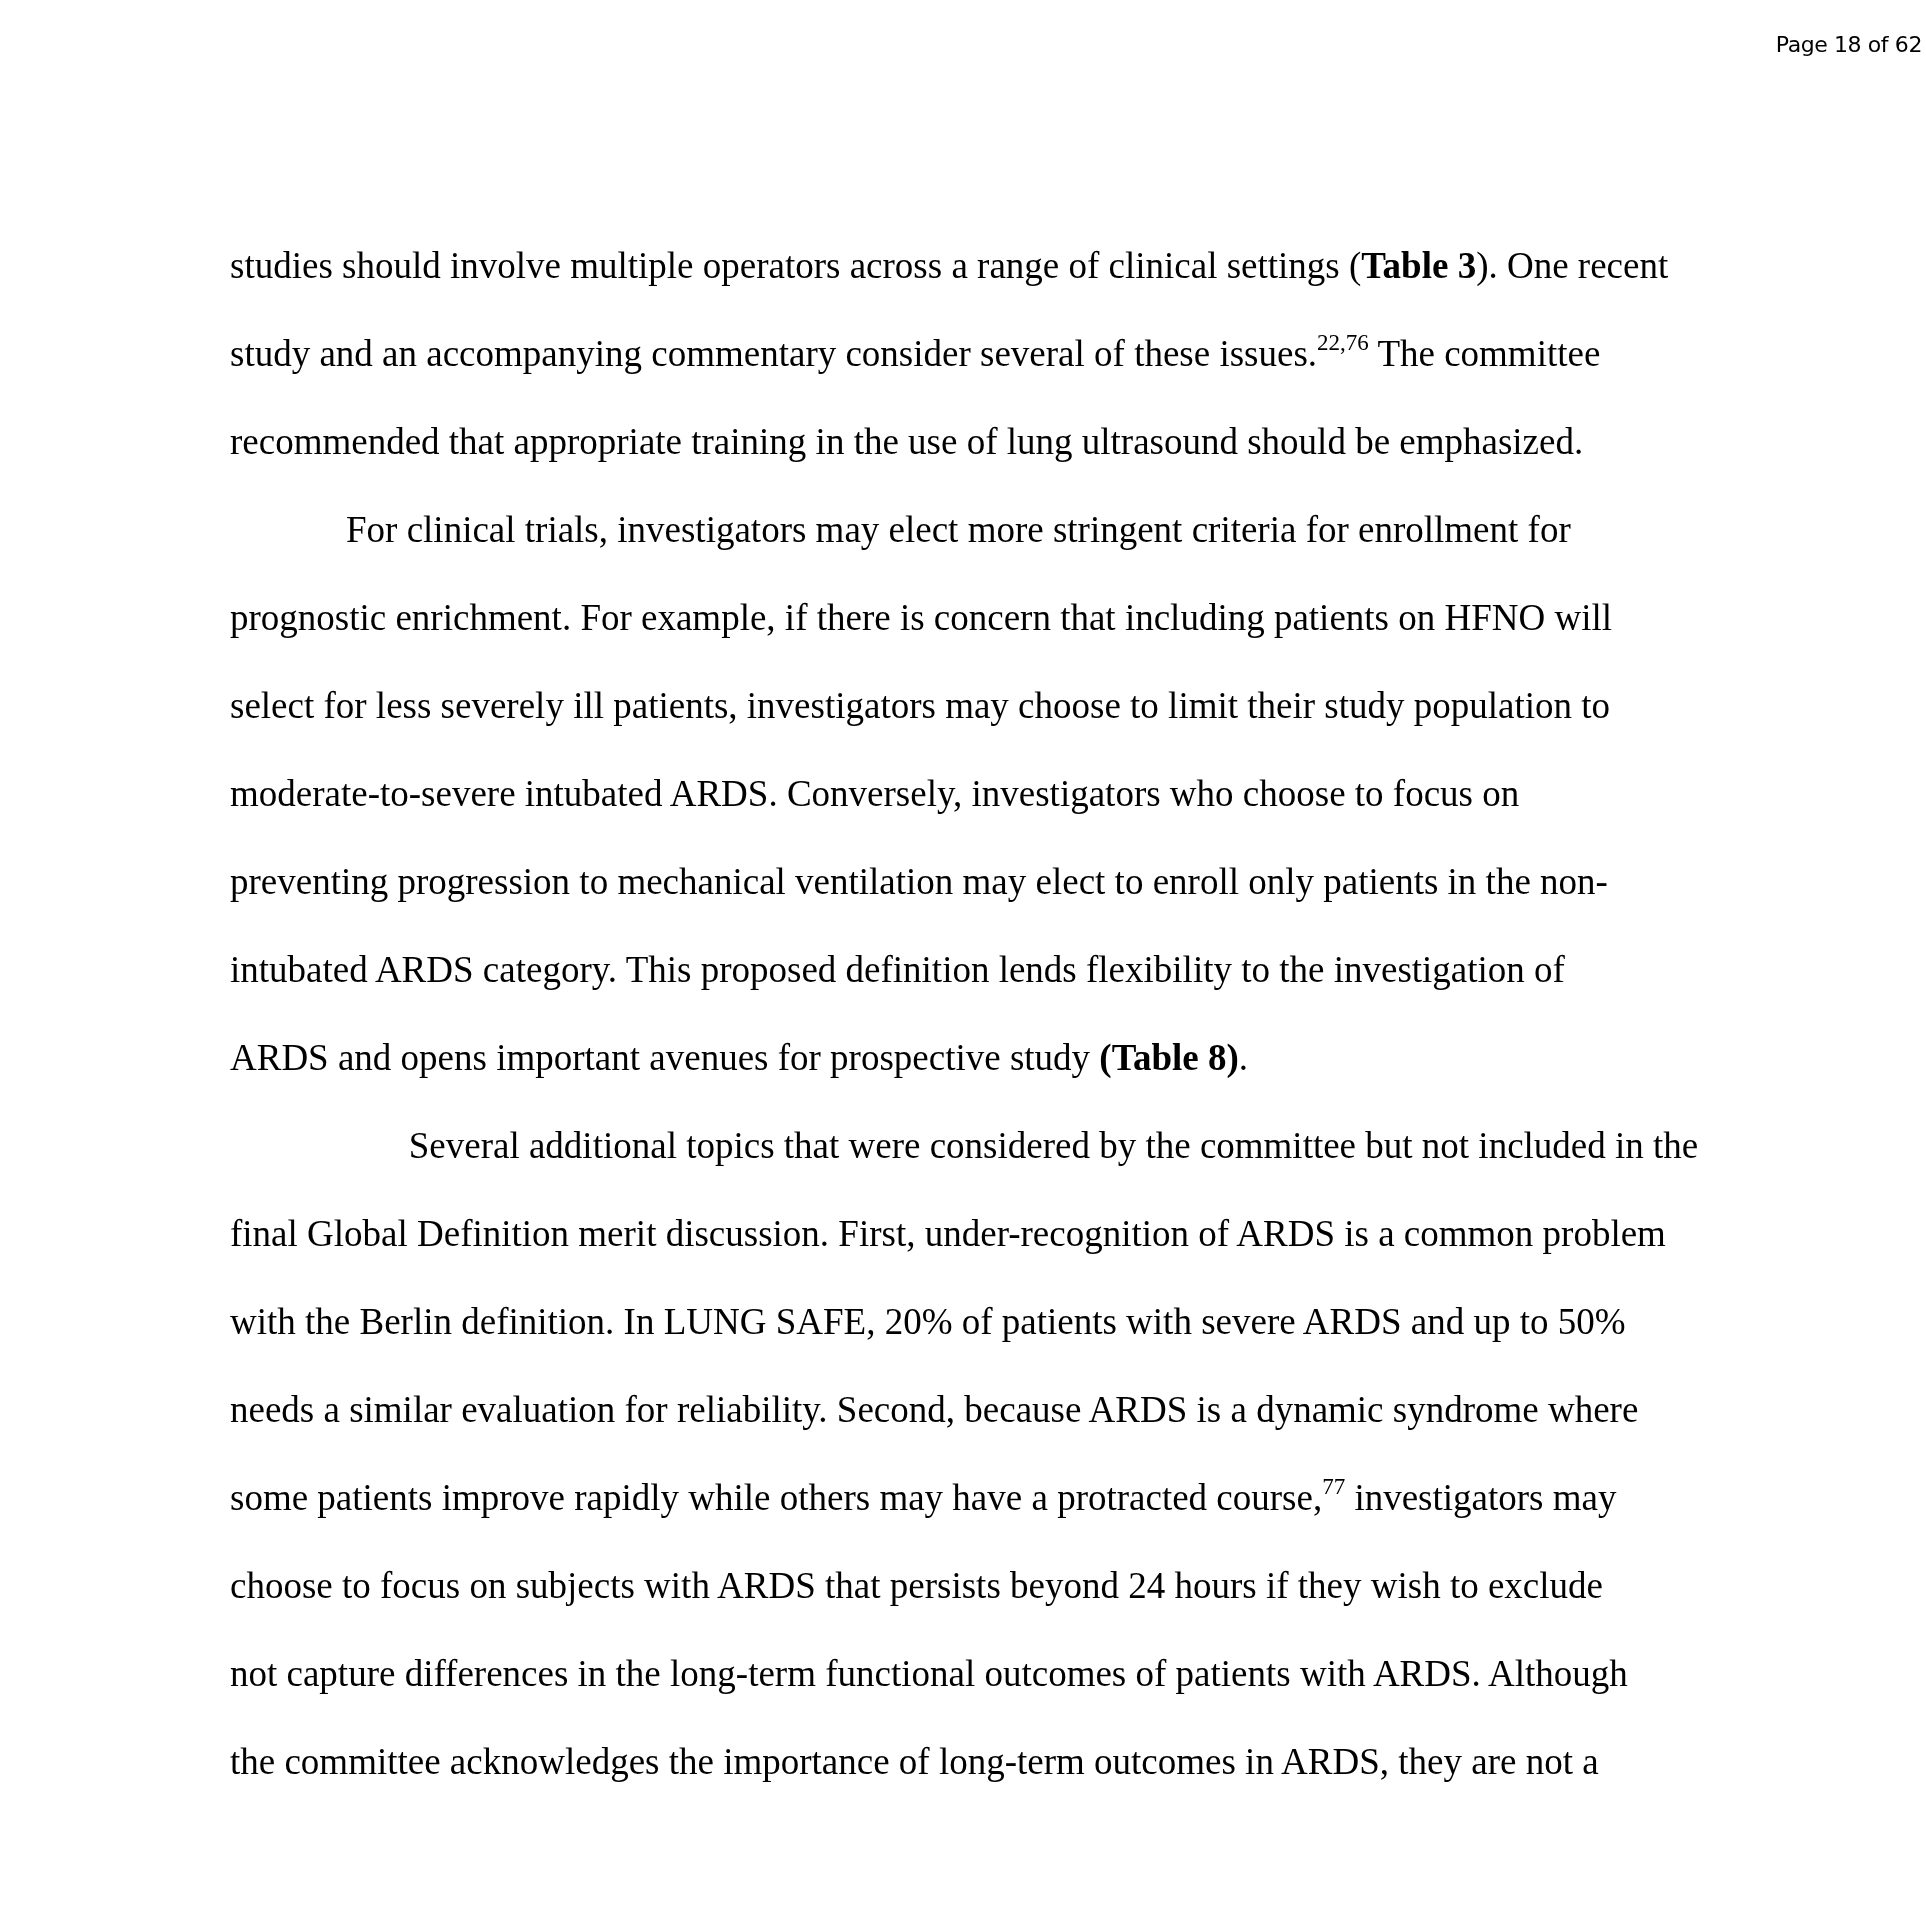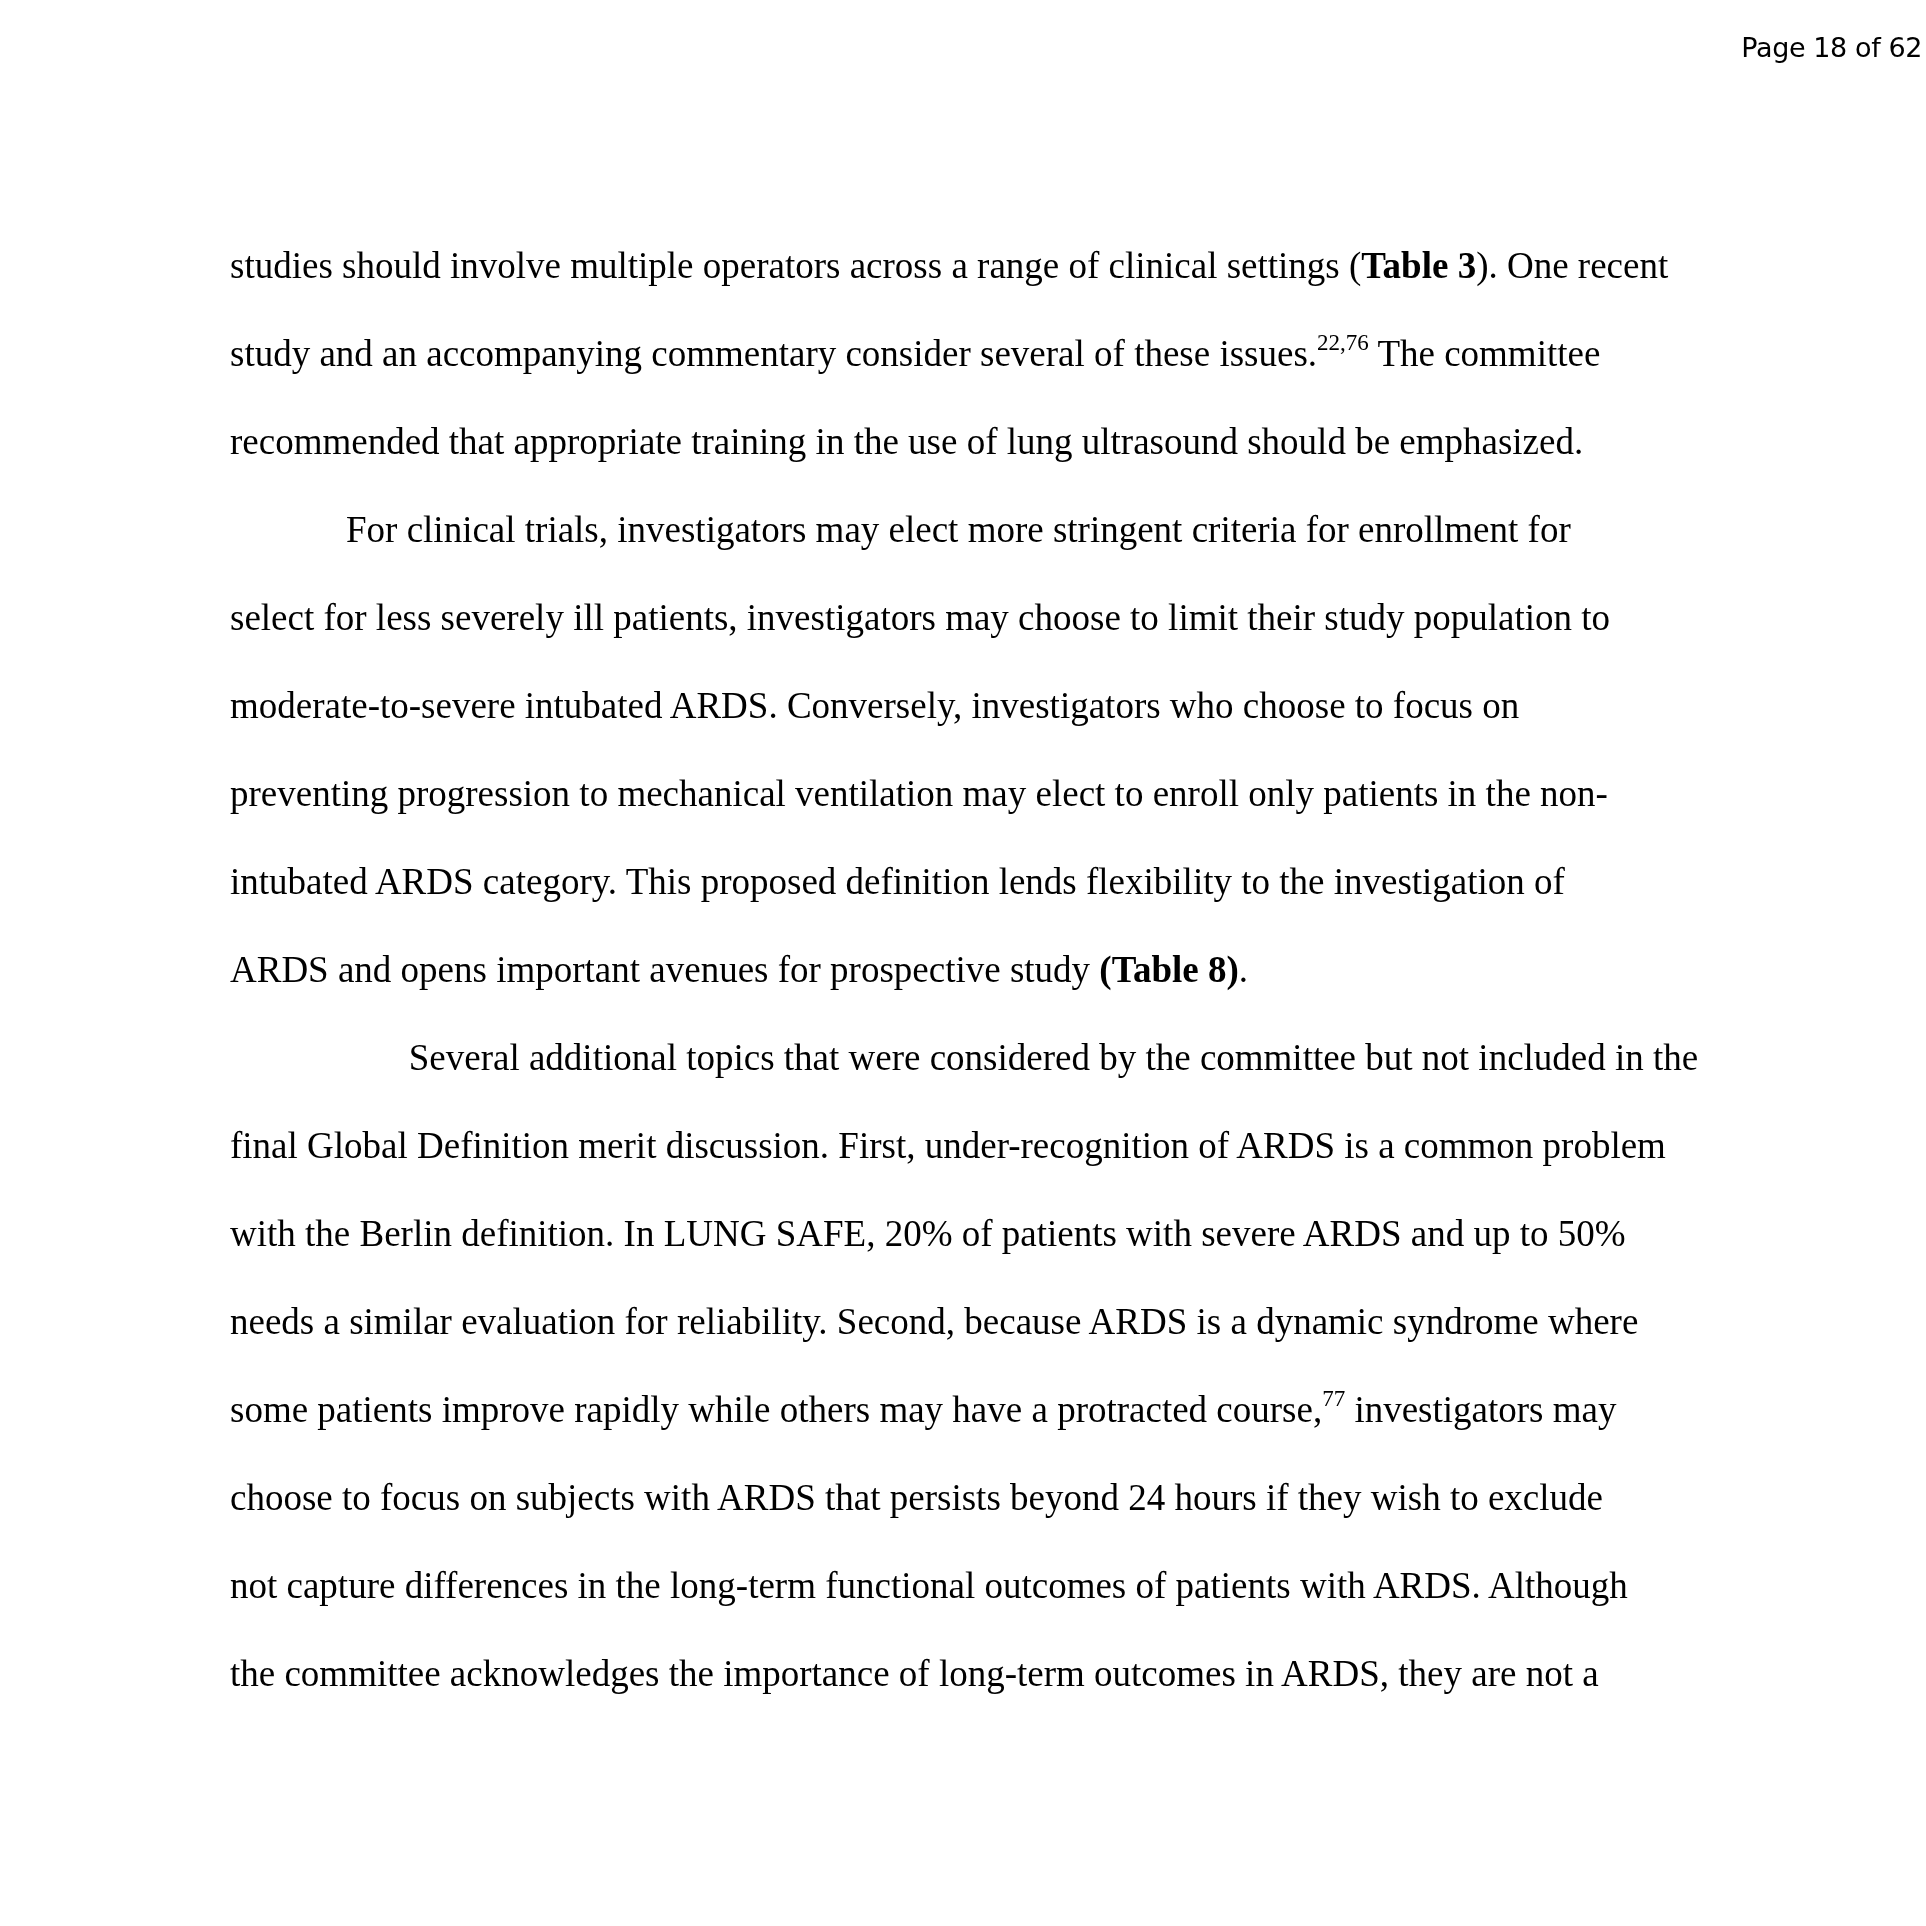--- a/index.html
+++ b/index.html
@@ -12,21 +12,21 @@
       height: 2542px;
       position: relative;
       overflow: hidden;
       color: #000000;
     }
     .page-number {
       position: absolute;
       top: 32px;
       right: 43px;
       font-family: "DejaVu Sans", sans-serif;
-      font-size: 27px;
+      font-size: 22px;
       letter-spacing: -0.4px;
       color: #000;
     }
     .body-text {
       position: absolute;
       left: 230px;
       top: 222px;
       width: 1522px;
       font-family: "Liberation Serif", serif;
       font-size: 37px;
@@ -59,20 +59,21 @@
 </head>
 <body>
 
 <div class="page-number">Page 18 of 62</div>
 
 <div class="body-text">
   <span class="line"><span>studies should involve multiple operators across a range of clinical settings (</span><b>Table 3</b><span>). One recent</span></span>
   <span class="line"><span>study and an accompanying commentary consider several of these issues.</span><sup>22,76</sup><span> The committee</span></span>
   <span class="line">recommended that appropriate training in the use of lung ultrasound should be emphasized.</span>
   <span class="line indent">For clinical trials, investigators may elect more stringent criteria for enrollment for</span>
+  <span class="line">prognostic enrichment. For example, if there is concern that including patients on HFNO will</span>
   <span class="line">select for less severely ill patients, investigators may choose to limit their study population to</span>
   <span class="line">moderate-to-severe intubated ARDS. Conversely, investigators who choose to focus on</span>
   <span class="line">preventing progression to mechanical ventilation may elect to enroll only patients in the non-</span>
   <span class="line">intubated ARDS category. This proposed definition lends flexibility to the investigation of</span>
   <span class="line"><span>ARDS and opens important avenues for prospective study </span><b>(Table 8)</b><span>.</span></span>
   <span class="line indent2">Several additional topics that were considered by the committee but not included in the</span>
   <span class="line">final Global Definition merit discussion. First, under-recognition of ARDS is a common problem</span>
   <span class="line">with the Berlin definition.  In LUNG SAFE, 20% of patients with severe ARDS and up to 50%</span>
   <span class="line">needs a similar evaluation for reliability.  Second, because ARDS is a dynamic syndrome where</span>
   <span class="line"><span>some patients improve rapidly while others may have a protracted course,</span><sup>77</sup><span> investigators may</span></span>

